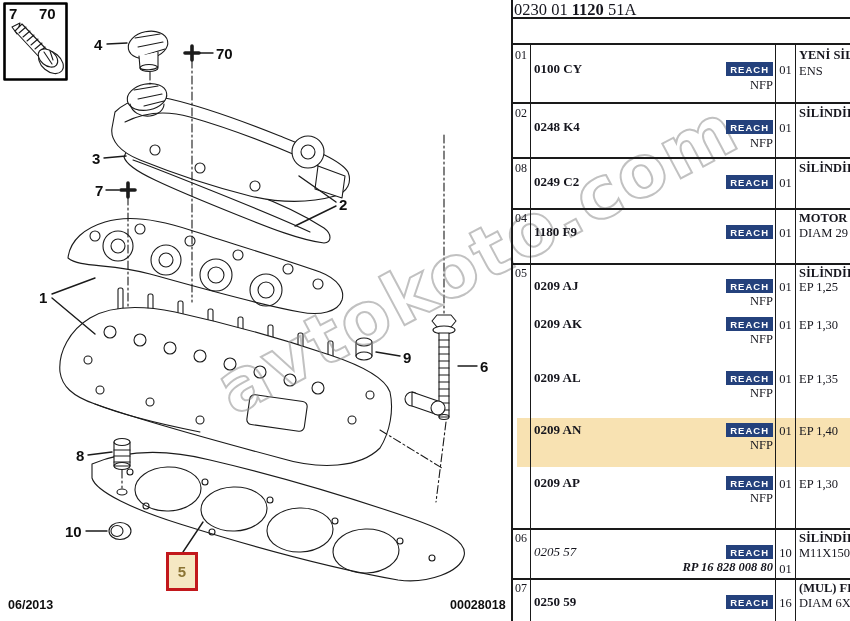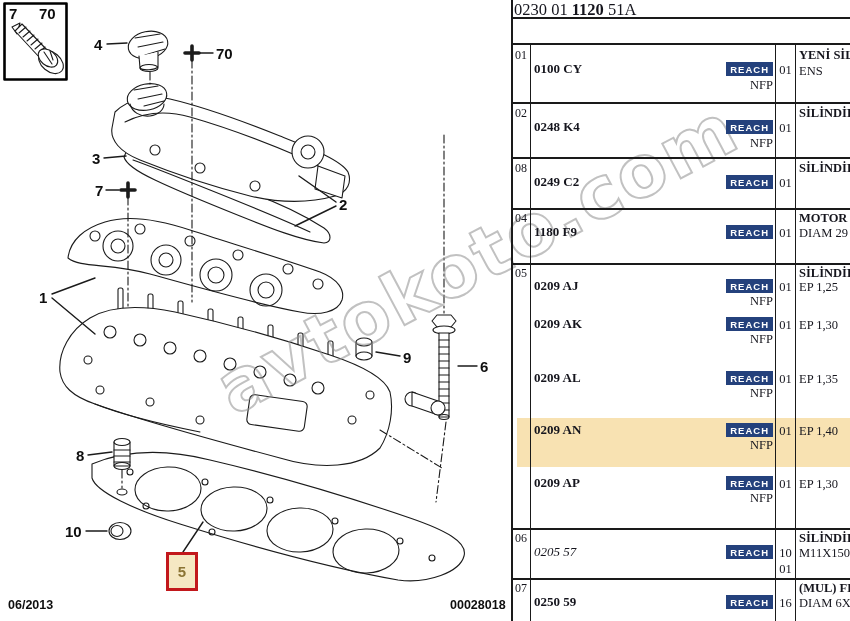--- a/index.html
+++ b/index.html
@@ -328,20 +328,21 @@
     <div class="d2" style="top:477px">EP 1,30</div>
 
     <div class="idx" style="top:531px">06</div>
     <div class="d1" style="top:531px">SİLİNDİR</div>
     <div class="d2" style="top:546px">M11X150-</div>
     <div class="pline" style="top:544px">
       <span class="pnum it">0205 57</span>
       <span class="reach">REACH</span>
     </div>
     <div class="qty" style="top:546px">10</div>
+    <div class="refline" style="top:560px">RP 16 828 008 80</div>
     <div class="qty" style="top:562px">01</div>
 
     <div class="idx" style="top:581px">07</div>
     <div class="d1" style="top:581px">(MUL) FL</div>
     <div class="d2" style="top:596px">
       <span>DIAM 6X</span>
     </div>
     <div class="pline" style="top:594px">
       <span class="pnum">0250 59</span>
       <span class="reach">REACH</span>

